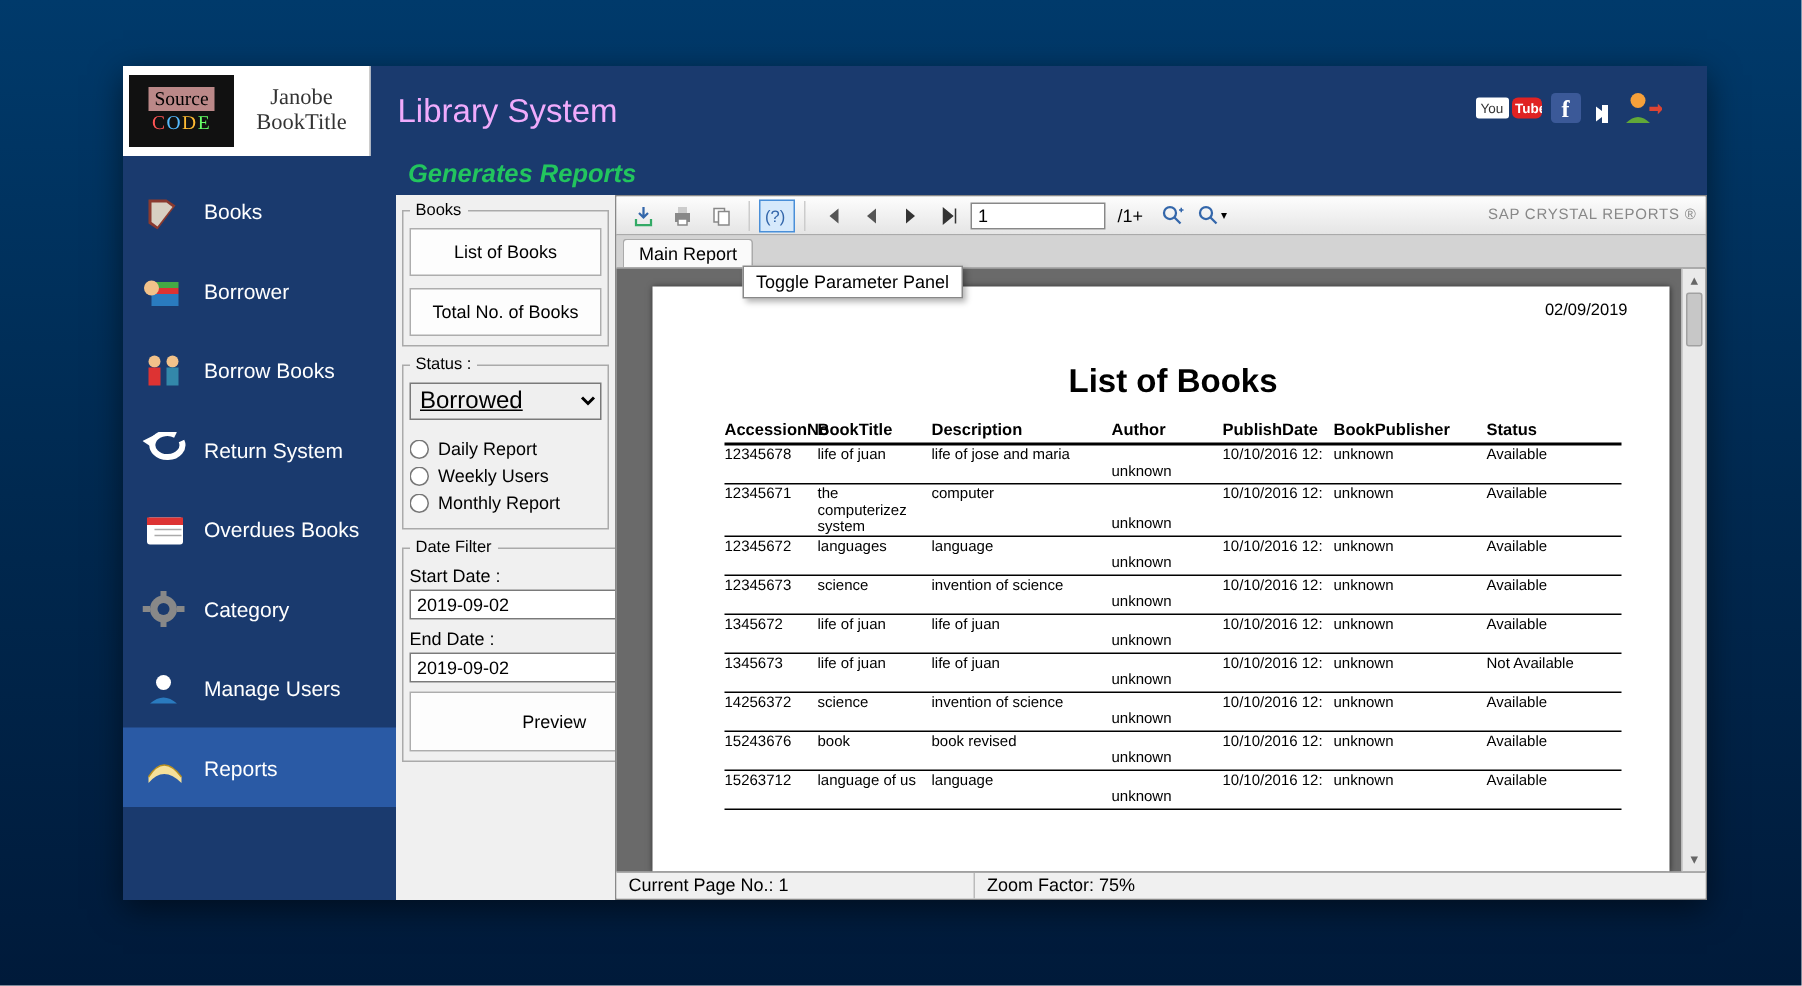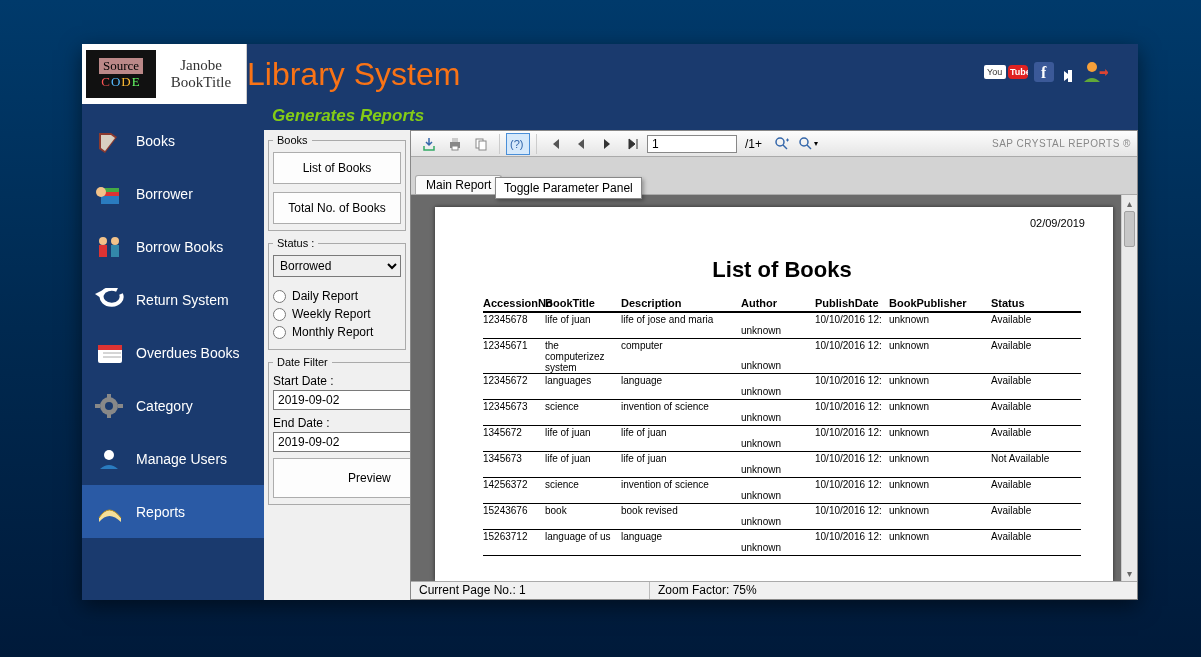--- a/index.html
+++ b/index.html
@@ -56,23 +56,24 @@
 .logo-img .code-text span:nth-child(3){color:#fb3;}
 .logo-img .code-text span:nth-child(4){color:#6f6;}
 .logo-name {
   color: #333;
   font-family: serif;
   font-size: 15px;
   text-align: center;
   flex: 1;
 }
 .app-title {
-  color: #f97316;
-  font-size: 32px;
+  color: #f0abfc;
+  font-size: 22px;
   font-weight: 300;
+  margin-left: 18px;
   flex: 1;
 }
 .social-icons {
   display: flex;
   gap: 6px;
   align-items: center;
   margin-right: 10px;
 }
 .body-row {
   display: flex;
@@ -106,21 +107,21 @@
 }
 .main-panel {
   flex: 1;
   background: #c0c0c0;
   display: flex;
   flex-direction: column;
   min-width: 0;
 }
 .subheading {
   background: #1a3a6e;
-  color: #84cc16;
+  color: #22c55e;
   font-style: italic;
   font-weight: bold;
   font-size: 17px;
   padding: 2px 8px 4px;
 }
 .content-row {
   display: flex;
   flex: 1;
   background: #f0f0f0;
   min-height: 0;
@@ -150,23 +151,24 @@
   padding: 8px 4px;
   font-size: 12px;
   text-align: center;
   cursor: pointer;
   margin-bottom: 8px;
 }
 .btn:last-child{margin-bottom:0;}
 label.fld { font-size:12px; display:block; margin-bottom:2px;}
 select, input[type=text].date-inp {
   width: 100%;
-  font-size: 12px;
+  font-size: 16px;
   padding: 2px;
   border:1px solid #7a7a7a;
+  text-decoration:underline;
 }
 .radio-row { display:flex; align-items:center; font-size:12px; margin:4px 0;}
 .radio-row input{margin-right:6px;}
 .date-field {
   display:flex;
   border:1px solid #7a7a7a;
   background:#fff;
   align-items:center;
   padding-right:2px;
   margin-bottom:6px;
@@ -220,21 +222,21 @@
   font-size:12px;
   padding:0 4px;
 }
 .brand-right{
   margin-left:auto;
   font-size:10px;
   color:#888;
   letter-spacing:0.5px;
 }
 .tab-strip {
-  height: 38px;
+  height: 22px;
   background:#d3d3d3;
   border-bottom:1px solid #aaa;
   display:flex;
   align-items:flex-end;
   padding-left:4px;
   position:relative;
 }
 .tab {
   background:#fafafa;
   border:1px solid #aaa;
@@ -494,21 +496,21 @@
             <select>
               <option>Borrowed</option>
             </select>
             <div style="height:8px"></div>
             <label class="radio-row">
                 <input type="radio" name="rp" style="">
                 <span>Daily Report</span>
               </label>
             <label class="radio-row">
                 <input type="radio" name="rp" style="">
-                <span>Weekly Report</span>
+                <span>Weekly Users</span>
               </label>
             <label class="radio-row">
                 <input type="radio" name="rp" style="">
                 <span>Monthly Report</span>
               </label>
           </fieldset>
 
           <fieldset>
             <legend>Date Filter</legend>
             <label class="fld">Start Date :</label>

